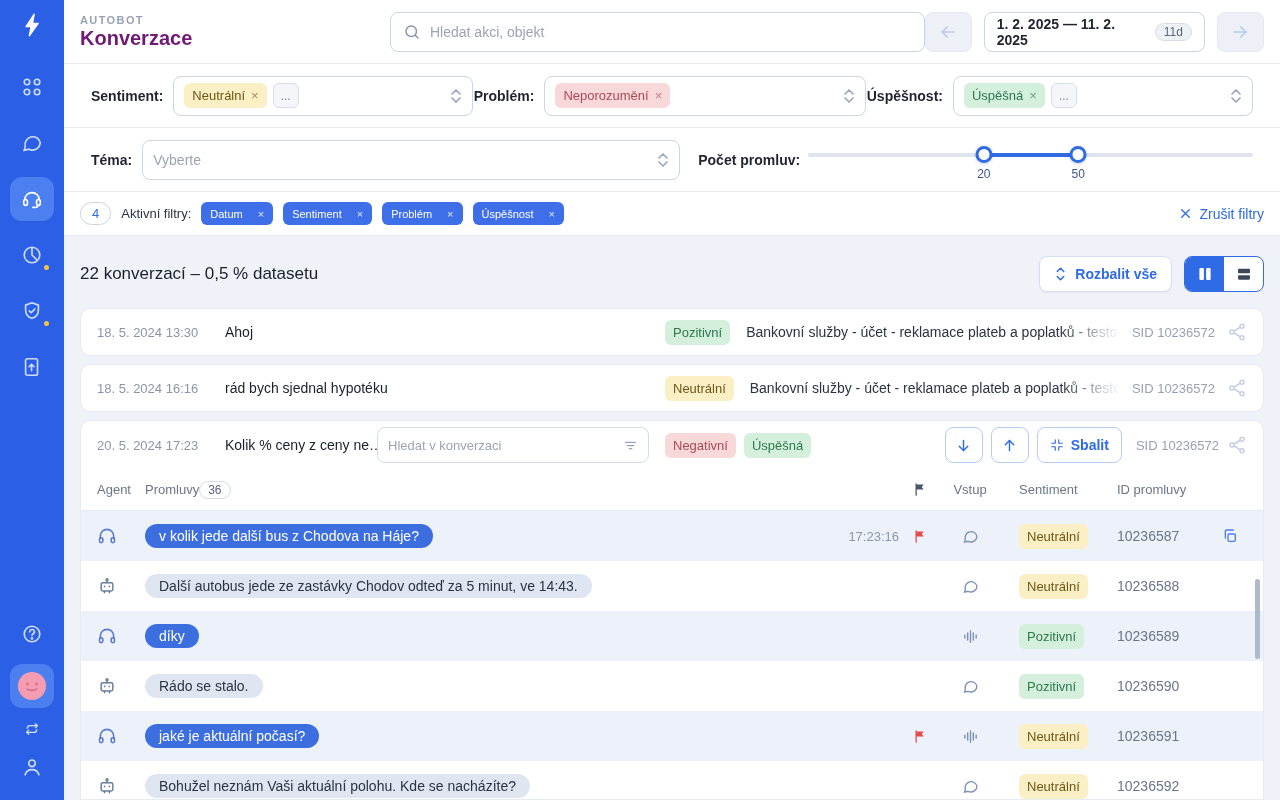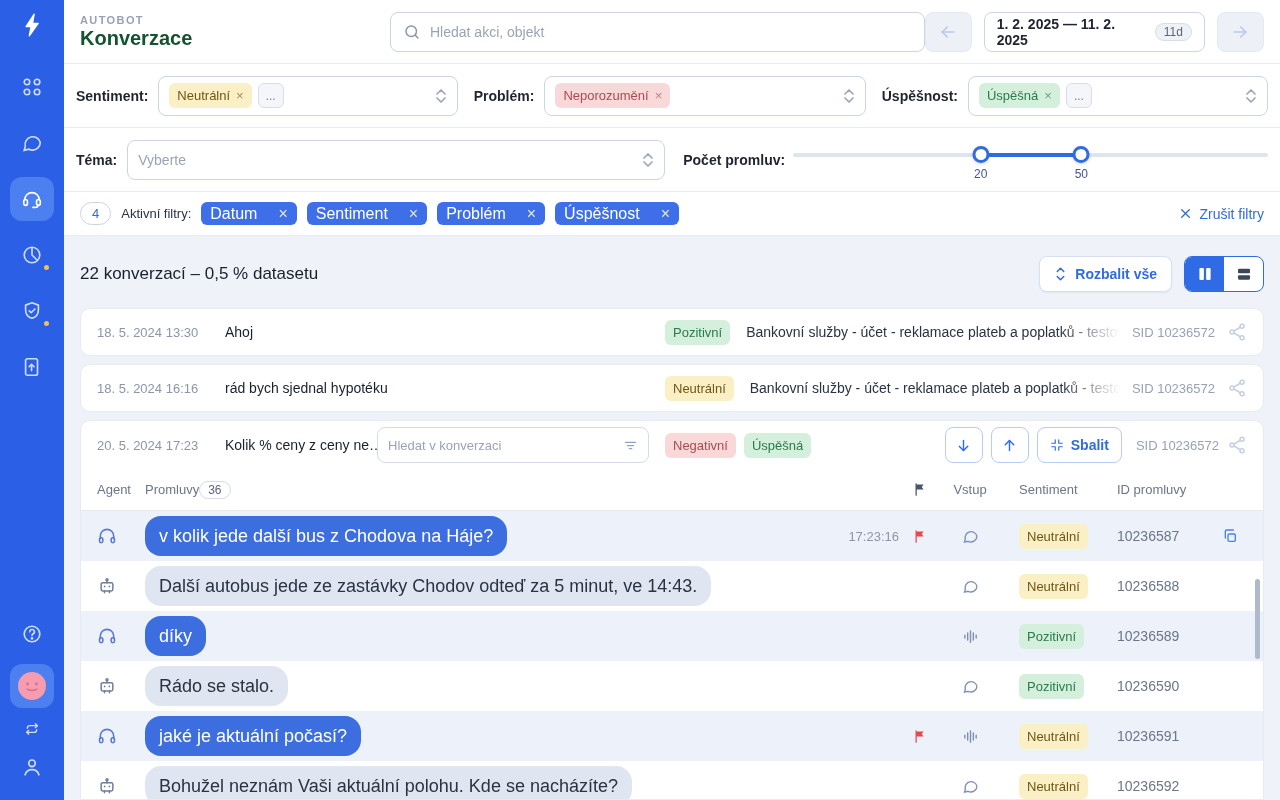--- a/index.html
+++ b/index.html
@@ -15,31 +15,31 @@
 .sitem.active{background:#4C80F0}
 .ndot{position:absolute;right:3px;bottom:5px;width:9px;height:9px;border-radius:50%;background:#F6C244;border:2px solid #2A5FE6}
 .sbottom{margin-top:auto;display:flex;flex-direction:column;align-items:center;gap:8px}
 .avatar-tile{width:44px;height:44px;border-radius:12px;background:#4C80F0;display:flex;align-items:center;justify-content:center}
 
 
 .main{flex:1;display:flex;flex-direction:column;min-width:0}
 .topbar{height:64px;background:#fff;border-bottom:1px solid #E6EAF1;display:flex;align-items:center;padding:0 16px}
 .tb-title{min-width:200px}
 .app-name{font-size:11px;letter-spacing:1.4px;color:#98A2B3;font-weight:700}
-.page-title{font-size:20px;font-weight:700;color:#14532d;margin-top:1px}
+.page-title{font-size:20px;font-weight:700;color:#701a75;margin-top:1px}
 .searchbox{width:544px;height:40px;border:1px solid #CBD5E3;border-radius:8px;display:flex;align-items:center;padding:0 12px;gap:9px;margin-left:110px;background:#fff}
 .searchbox input{border:0;outline:0;flex:1;font-size:14px;color:#334155;background:transparent}
 .searchbox input::placeholder{color:#9AA4B6}
 .datenav{margin-left:auto;display:flex;align-items:center;gap:12px}
 .nav-btn{width:48px;height:40px;border-radius:8px;background:#EDF1F7;border:1px solid #E3E9F2;display:flex;align-items:center;justify-content:center;cursor:pointer}
 .datebox{height:40px;border:1px solid #CBD5E3;border-radius:8px;background:#fff;display:flex;align-items:center;gap:9px;padding:0 12px;font-weight:700;font-size:14px;color:#1F2430;cursor:pointer}
 .badge{font-size:12px;color:#5C6779;background:#EEF1F6;border:1px solid #D7DEE9;border-radius:10px;padding:1px 8px;font-weight:400}
 
 
-.frow{background:#fff;border-bottom:1px solid #E6EAF1;display:flex;align-items:center;padding:0 12px;height:64px}
+.frow{background:#fff;border-bottom:1px solid #E6EAF1;display:flex;align-items:center;padding:0 27px;height:64px}
 .fgroup{display:flex;align-items:center;gap:10px}
 .fr1{justify-content:space-between}
 .flabel{font-size:14px;font-weight:700;color:#1F2430;white-space:nowrap}
 .selbox{height:40px;border:1px solid #CBD5E3;border-radius:8px;background:#fff;display:flex;align-items:center;gap:6px;padding:0 10px;cursor:pointer}
 .selbox .chev{margin-left:auto;display:flex}
 .w-sent{width:300px}.w-prob{width:322px}.w-succ{width:300px}.w-topic{width:538px}
 .chip{display:inline-flex;align-items:center;gap:6px;height:25px;padding:0 8px;border-radius:6px;font-size:13px;white-space:nowrap}
 .chip .x{opacity:.65;cursor:pointer;font-size:13px}
 .chip-yellow{background:#FBEFC5;color:#6E5716}
 .chip-green{background:#D4EFDC;color:#2D7A4B}
@@ -51,21 +51,21 @@
 .track{position:absolute;left:0;right:0;top:16px;height:4px;border-radius:2px;background:#DFE5EF}
 .track-active{position:absolute;top:16px;height:4px;border-radius:2px;background:#2F6BE4;left:39.5%;width:21.2%}
 .handle{position:absolute;top:9px;width:17px;height:17px;background:#fff;border:3px solid #2F6BE4;border-radius:50%;transform:translateX(-50%);cursor:pointer;box-shadow:0 1px 3px rgba(30,60,130,.25)}
 .h1{left:39.5%}.h2{left:60.7%}
 .hlabel{position:absolute;top:30px;transform:translateX(-50%);font-size:12px;color:#44548C}
 
 
 .activebar{background:#fff;border-bottom:1px solid #E6EAF1;display:flex;align-items:center;gap:10px;padding:0 16px;height:44px}
 .count-pill{height:23px;border:1px solid #C9D4E6;border-radius:12px;color:#2F6BE4;font-size:13px;display:flex;align-items:center;justify-content:center;padding:0 11px}
 .af-label{font-size:13px;color:#2A3342}
-.fchip{background:#3E6EE8;color:#fff;font-size:16px;border-radius:6px;height:23px;display:inline-flex;align-items:center;gap:21px;padding:0 9px;cursor:pointer}
+.fchip{background:#3E6EE8;color:#fff;font-size:11px;border-radius:6px;height:23px;display:inline-flex;align-items:center;gap:15px;padding:0 9px;cursor:pointer}
 .fchip .x{opacity:.85}
 .clear{margin-left:auto;color:#2F6BE4;font-size:14px;display:flex;align-items:center;gap:7px;cursor:pointer}
 
 
 .content{flex:1;padding:16px 16px 0;display:flex;flex-direction:column;overflow:hidden;background:#EFF2F8}
 .results{display:flex;align-items:center;margin:4px 0 16px;height:36px}
 .summary{font-size:17px;font-weight:400;color:#19202E}
 .rc{margin-left:auto;display:flex;align-items:center;gap:12px}
 .expand-btn{height:36px;border:1px solid #D7DFF2;background:#fff;border-radius:8px;color:#2F6BE4;font-weight:600;font-size:14px;display:flex;align-items:center;gap:8px;padding:0 14px;cursor:pointer;box-shadow:0 1px 2px rgba(20,40,90,.06)}
 .segment{display:flex;border:1px solid #2F6BE4;border-radius:8px;overflow:hidden;height:36px;background:#fff}
@@ -95,21 +95,21 @@
 .mhead,.mrow{display:grid;grid-template-columns:48px 1fr 30px 70px 112px 96px 34px;align-items:center;padding:0 16px}
 .mhead{height:42px;font-size:13px;color:#6B7688;border-bottom:1px solid #E6EAF1}
 .mh-prom{display:flex;align-items:center;gap:0}
 .cnt-pill{border:1px solid #D3DCE8;border-radius:10px;padding:1px 8px;font-size:12px;color:#5B6575;background:#fff}
 .mc-center{display:flex;justify-content:center}
 .pad-l{padding-left:14px}
 .mrows{position:relative;flex:1;min-height:0;overflow:hidden}
 .mrow{height:50px}
 .mrow.stripe{background:#EDF1F9}
 .mc2{display:flex;align-items:center;gap:10px;min-width:0;padding-right:6px}
-.bubble{display:inline-flex;align-items:center;height:40px;border-radius:16px;padding:0 14px;font-size:18px;white-space:nowrap;max-width:720px;overflow:hidden;cursor:pointer}
+.bubble{display:inline-flex;align-items:center;height:24px;border-radius:16px;padding:0 14px;font-size:14px;white-space:nowrap;max-width:720px;overflow:hidden;cursor:pointer}
 .bubble.user{background:#3D6EE0;color:#fff}
 .bubble.bot{background:#DFE6F1;color:#2A3342}
 .mtime{margin-left:auto;font-size:13px;color:#8C96A8;white-space:nowrap}
 .mc-id{font-size:14px;color:#6B7688}
 .scrollbar{position:absolute;right:3px;top:68px;width:5px;height:80px;border-radius:3px;background:#AEB9CC;cursor:pointer}
 .icon{display:inline-flex}
 </style>
 </head>
 <body>
 

